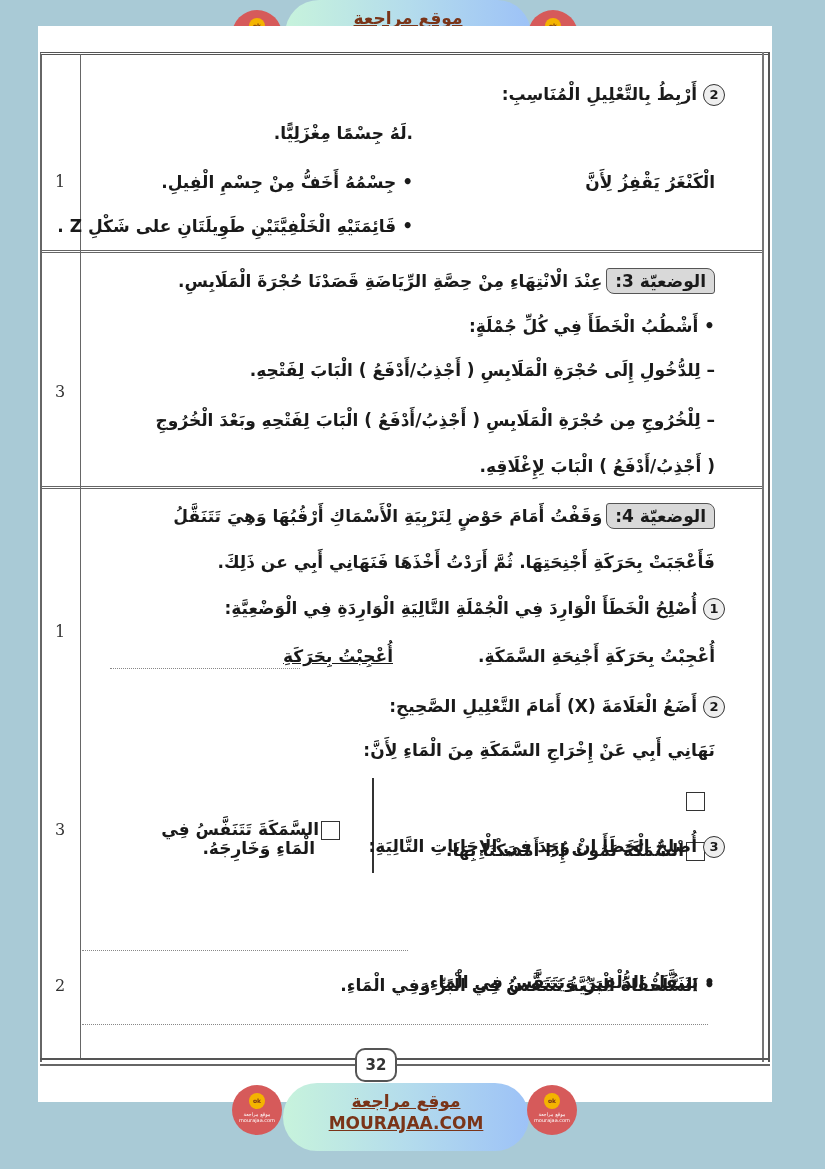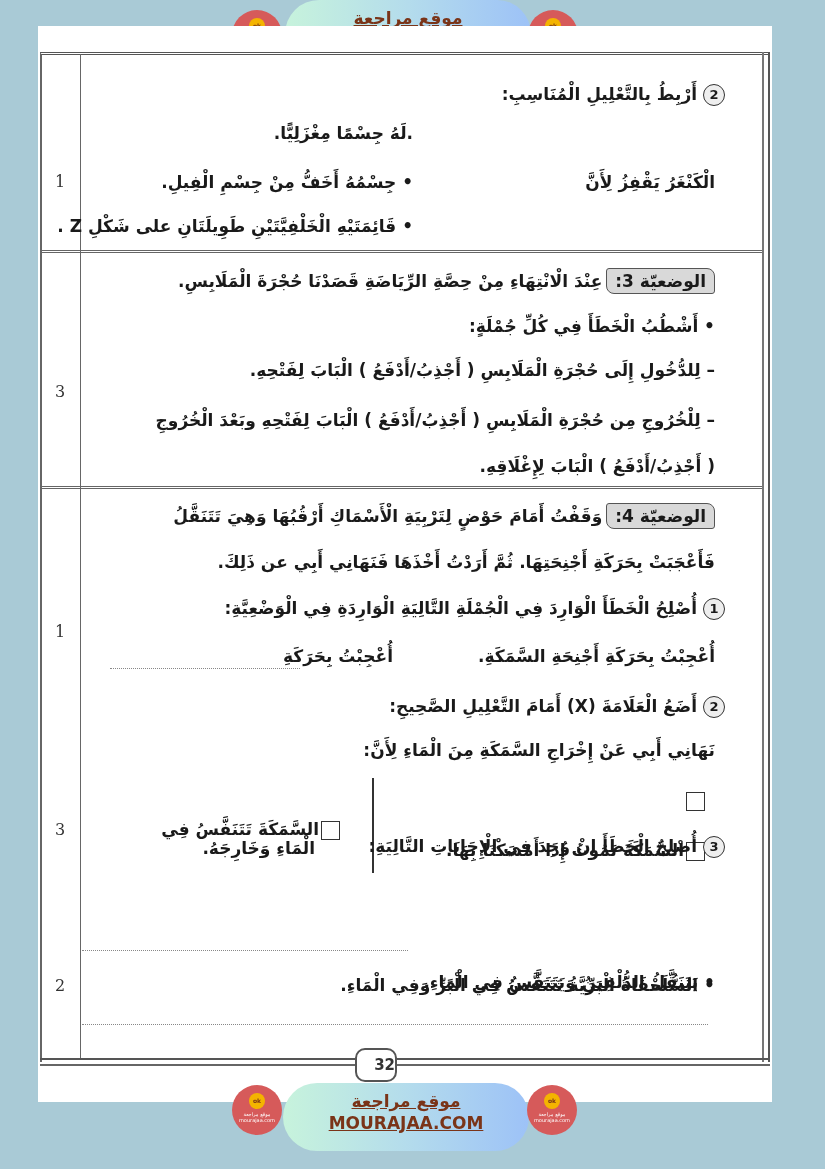--- a/index.html
+++ b/index.html
@@ -58,21 +58,21 @@
     display: inline-block; width: 17px; height: 17px; border: 1.5px solid #333;
     vertical-align: middle; margin-left: 2px; background: #fff;
   }
   .vdivider {
     position: absolute; left: 372px; top: 778px; width: 0; height: 95px;
     border-left: 2px solid #333;
   }
   .pagenum {
     position: absolute; left: 355px; top: 1048px; width: 38px; height: 30px;
     background: #fff; border: 2px solid #555; border-radius: 10px;
-    text-align: right; line-height: 30px; font-weight: bold; font-size: 15px; color: #333;
+    text-align: center; line-height: 30px; font-weight: bold; font-size: 15px; color: #333;
   }
   .banner {
     position: absolute; width: 246px; height: 68px; border-radius: 34px;
     background: linear-gradient(90deg, #c7f3dc 0%, #b4dcec 50%, #9dc2f7 100%);
     text-align: center;
   }
   .banner .ar { font-size: 17px; font-weight: bold; color: #7a3418; text-decoration: underline; margin-top: 8px; direction: rtl; }
   .banner .en { font-size: 17px; font-weight: bold; color: #7a3418; text-decoration: underline; margin-top: 2px; font-family: "DejaVu Sans", sans-serif; }
   .badge {
     position: absolute; width: 50px; height: 50px; border-radius: 50%;
@@ -131,21 +131,21 @@
 
 <div class="txt" style="right:110px; top:503px;">
   <span class="wad-box">الوضعيّة 4:</span><span>وَقَفْتُ أَمَامَ حَوْضٍ لِتَرْبِيَةِ الْأَسْمَاكِ أَرْقُبُهَا وَهِيَ تَتَنَقَّلُ</span>
 </div>
 <div class="txt" style="right:110px; top:552px;">فَأَعْجَبَتْ بِحَرَكَةِ أَجْنِحَتِهَا. ثُمَّ أَرَدْتُ أَخْذَهَا فَنَهَانِي أَبِي عن ذَلِكَ.</div>
 
 <div class="txt" style="right:100px; top:598px;">
   <span class="num-circle">1</span><span>أُصْلِحُ الْخَطَأَ الْوَارِدَ فِي الْجُمْلَةِ التَّالِيَةِ الْوَارِدَةِ فِي الْوَضْعِيَّةِ:</span>
 </div>
 <div class="txt" style="right:110px; top:646px;">أُعْجِبْتُ بِحَرَكَةِ أَجْنِحَةِ السَّمَكَةِ.</div>
-<div class="txt" style="right:432px; top:646px;">أُعْجِبْتُ بِحَرَكَةِ</div>
+<div class="txt" style="right:432px; top:646px;text-decoration:underline;">أُعْجِبْتُ بِحَرَكَةِ</div>
 <div class="dots" style="left:110px; width:190px; top:668px;"></div>
 <div class="score" style="top:622px;">1</div>
 
 <div class="txt" style="right:100px; top:696px;">
   <span class="num-circle">2</span><span>أَضَعُ الْعَلَامَةَ (X) أَمَامَ التَّعْلِيلِ الصَّحِيحِ:</span>
 </div>
 <div class="txt" style="right:110px; top:740px;">نَهَانِي أَبِي عَنْ إِخْرَاجِ السَّمَكَةِ مِنَ الْمَاءِ لِأَنَّ:</div>
 
 <div class="txt" style="right:120px; top:790px;">
   <span class="chk"></span>

